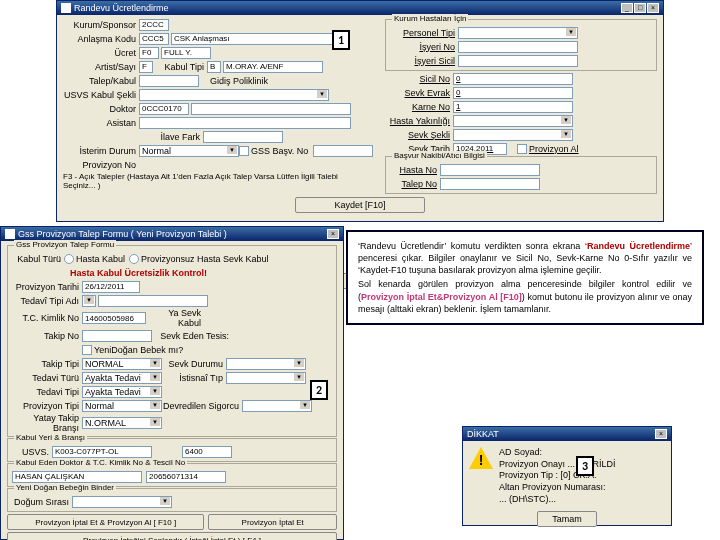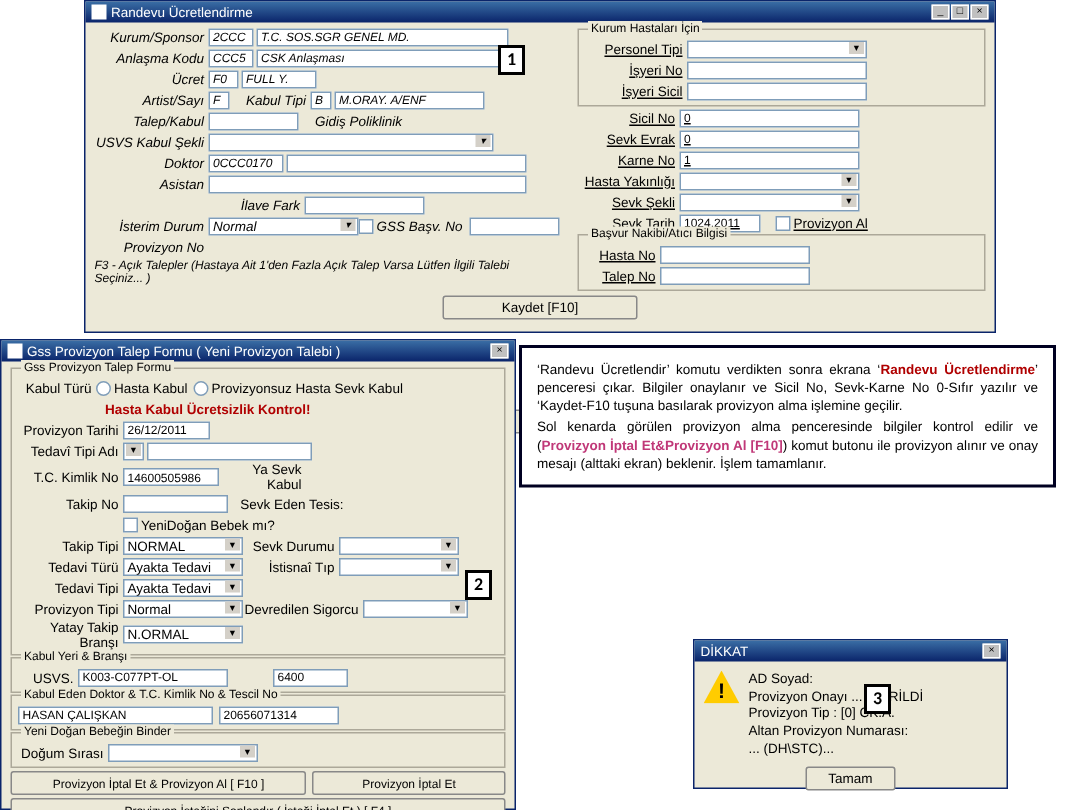--- a/index.html
+++ b/index.html
@@ -34,25 +34,24 @@
     <span>Randevu Ücretlendirme</span>
     <span class="ctl">
       <span>_</span>
       <span>□</span>
       <span>×</span>
     </span>
   </div>
   <div class="body">
     <div style="display:flex; gap:6px;">
 
-      <div style="flex:1;font-style:italic;">
+      <div style="flex:1;">
         <div class="row">
             <span class="lbl" style="width:76px">Kurum/Sponsor</span>
             <span class="inp" style="width:30px">2CCC</span>
-            <span class="inp" style="width:168px;margin-left:2px">T.C. SOS.SGR GENEL MD.</span>
           </div>
         <div class="row">
             <span class="lbl" style="width:76px">Anlaşma Kodu</span>
             <span class="inp" style="width:30px">CCC5</span>
             <span class="inp" style="width:168px;margin-left:2px">CSK Anlaşması</span>
           </div>
         <div class="row">
             <span class="lbl" style="width:76px">Ücret</span>
             <span class="inp" style="width:20px">F0</span>
             <span class="inp" style="width:50px;margin-left:2px">FULL Y.</span>

